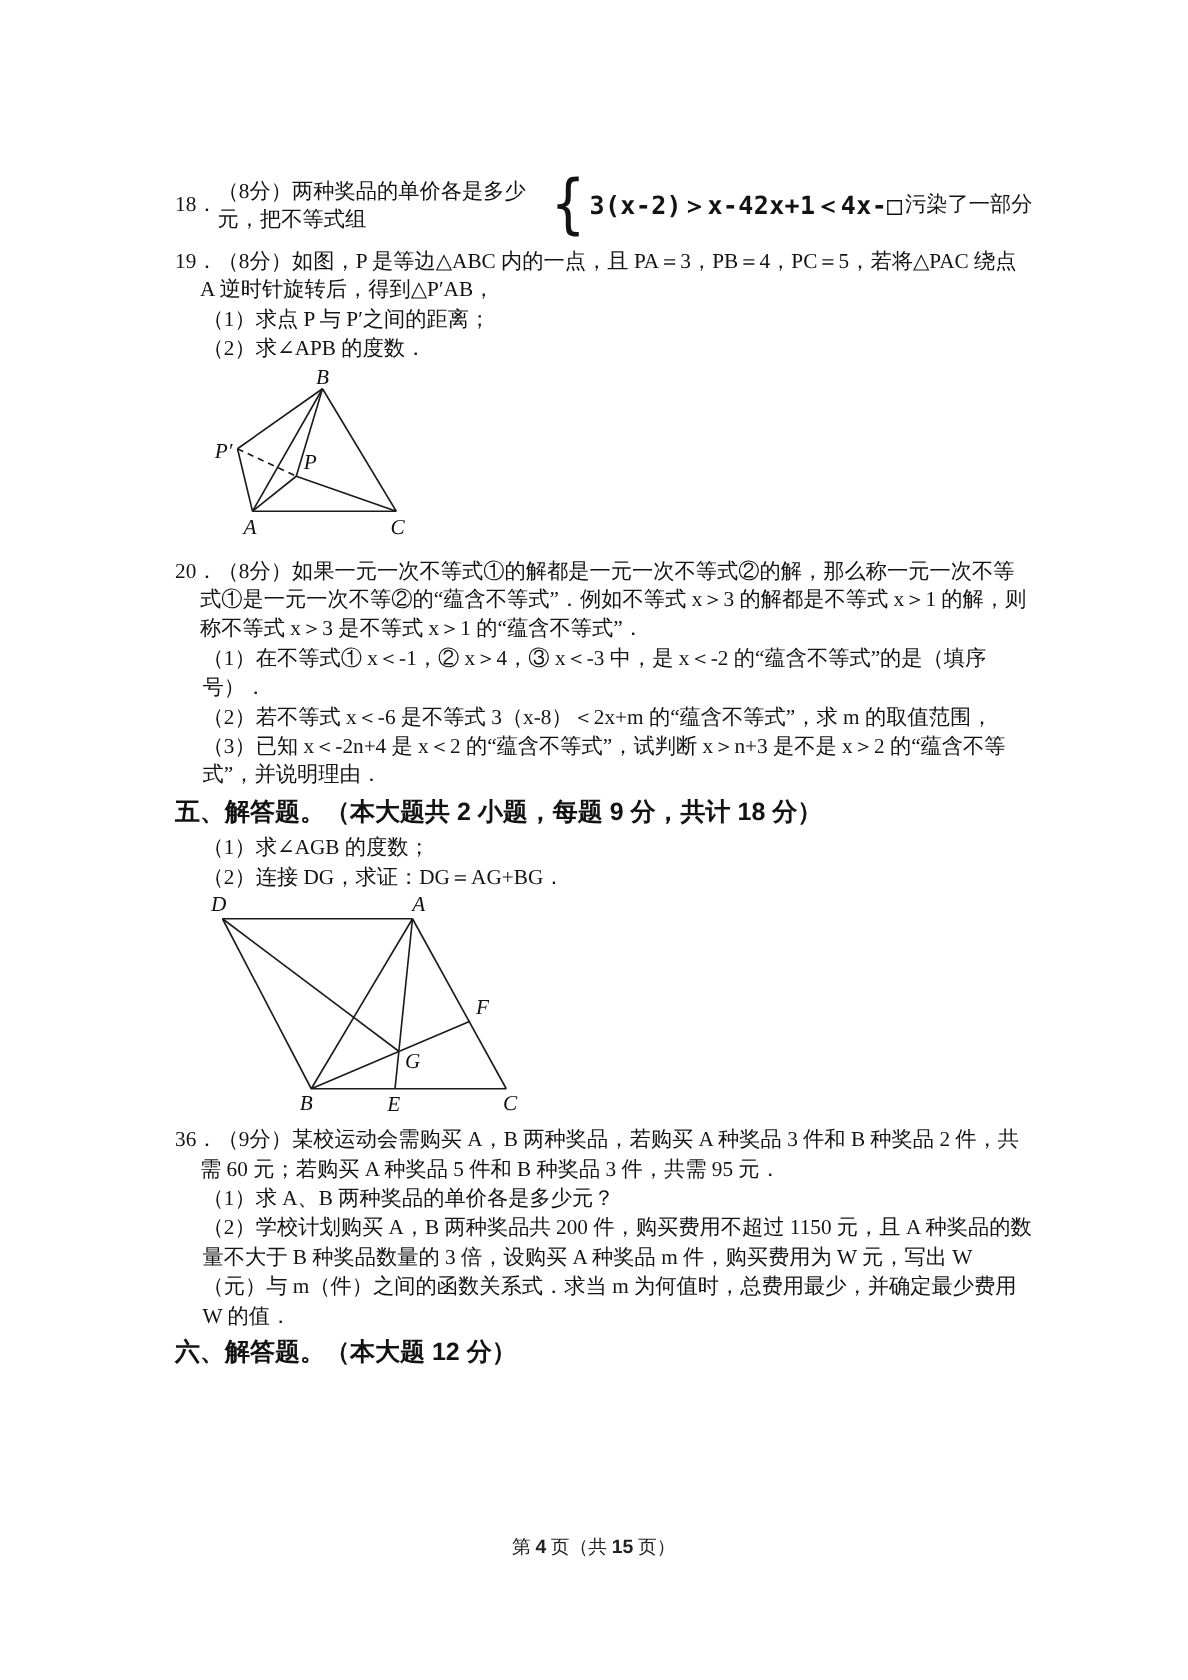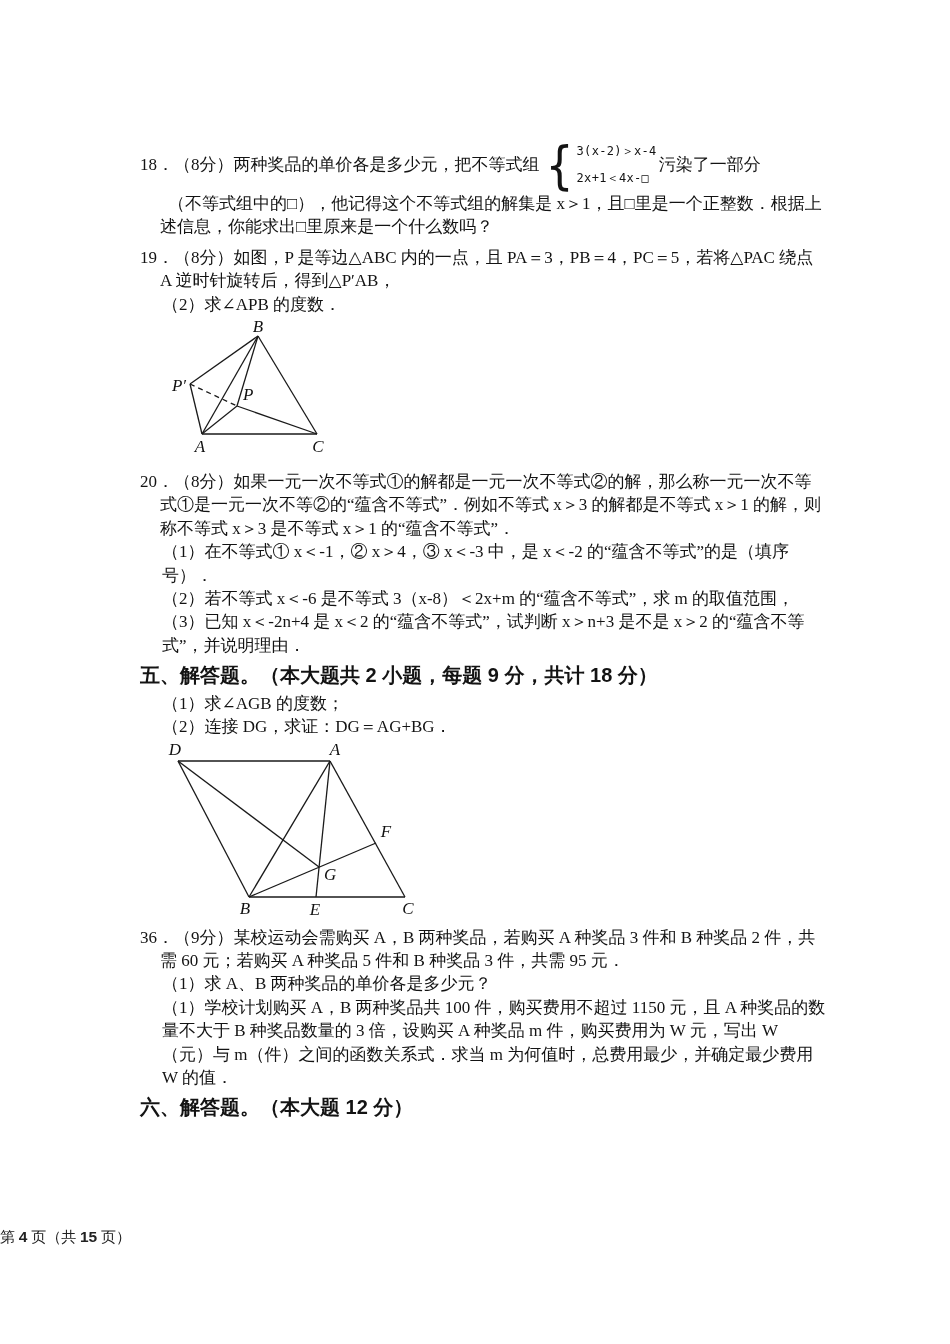--- a/index.html
+++ b/index.html
@@ -16,40 +16,40 @@
   .question{margin:0 0 7px 0;}
   .hang{padding-left:20px;text-indent:-20px;}
   .sub{padding-left:22px;}
   .q18-body{padding-left:20px;text-indent:8px;}
   .q18row{display:flex;align-items:center;flex-wrap:nowrap;}
   .brace{
     font-family:"DejaVu Sans","Liberation Sans",sans-serif;
     font-size:52px;font-weight:400;line-height:1;
     margin:0 1px 0 3px;transform:scaleX(0.85);
   }
-  .sys{display:flex;flex-direction:column;
+  .sys{display:flex;
     font-family:"DejaVu Sans Mono","Liberation Mono",monospace;
-    font-size:12px;line-height:27px;letter-spacing:0.3px;white-space:nowrap;}
+    font-size:20px;line-height:27px;letter-spacing:0.3px;white-space:nowrap;font-weight:bold;}
   .after-sys{margin-left:2px;white-space:nowrap;}
   .section-header{
     font-family:"Liberation Sans","DejaVu Sans",sans-serif;
     font-weight:700;font-size:20px;margin:3px 0 4px 0;
   }
   .fig{display:block;}
   .fig1{margin:5px 0 2px 20px;}
   .fig2{margin:4px 0 6px 25px;}
   .fig line{stroke:#1a1a1a;stroke-width:1.3;fill:none;}
   .fig line.dashed{stroke-dasharray:5 4;}
   .fig text{
     font-family:"Liberation Serif","DejaVu Serif",serif;
     font-style:italic;font-size:17px;fill:#111;
   }
   .footer{
     position:absolute;left:0;top:1228px;width:950px;
-    text-align:left;font-size:15px;color:#222;
+    text-align:center;font-size:15px;color:#222;
   }
   .pgnum{
     font-family:"Liberation Sans","DejaVu Sans",sans-serif;
     font-weight:700;font-size:15.5px;
   }
 </style>
 </head>
 <body>
 
 <div class="content">
@@ -58,25 +58,25 @@
     <div class="q18row">
       <span>18．</span>
         <span>（8分）两种奖品的单价各是多少元，把不等式组</span>
         <span class="brace">{</span>
         <span class="sys">
           <span>3(x-2)＞x-4</span>
           <span>2x+1＜4x-□</span>
         </span>
         <span class="after-sys">污染了一部分</span>
     </div>
-    <p class="q18-body">（不等式组中的□），他记得这个不等式组的解集是 x＞1，且□里是一个正整数．根据上述信息，你能求出□里原来是一个什么数吗？</p>
   </div>
 
   <div class="question">
     <p class="hang"><span>19．</span><span>（8分）如图，P 是等边△ABC 内的一点，且 PA＝3，PB＝4，PC＝5，若将△PAC 绕点 A 逆时针旋转后，得到△P′AB，</span></p>
+    <p class="sub">（1）求点 P 与 P′之间的距离；</p>
     <p class="sub">（2）求∠APB 的度数．</p>
 
     <svg class="fig fig1" width="192" height="142" viewBox="0 0 192 142">
       <line x1="42" y1="113" x2="98" y2="15"></line>
       <line x1="98" y1="15" x2="157" y2="113"></line>
       <line x1="157" y1="113" x2="42" y2="113"></line>
       <line x1="30" y1="63" x2="42" y2="113"></line>
       <line x1="30" y1="63" x2="98" y2="15"></line>
       <line x1="77" y1="85" x2="42" y2="113"></line>
       <line x1="77" y1="85" x2="98" y2="15"></line>
@@ -118,21 +118,21 @@
       <text x="159" y="137" text-anchor="start">G</text>
       <text x="80" y="171" text-anchor="middle">B</text>
       <text x="150" y="172" text-anchor="middle">E</text>
       <text x="243" y="171" text-anchor="middle">C</text>
     </svg>
   </div>
 
   <div class="question">
     <p class="hang"><span>36．</span><span>（9分）某校运动会需购买 A，B 两种奖品，若购买 A 种奖品 3 件和 B 种奖品 2 件，共需 60 元；若购买 A 种奖品 5 件和 B 种奖品 3 件，共需 95 元．</span></p>
     <p class="sub">（1）求 A、B 两种奖品的单价各是多少元？</p>
-    <p class="sub">（1）学校计划购买 A，B 两种奖品共 100 件，购买费用不超过 1150 元，且 A 种奖品的数量不大于 B 种奖品数量的 3 倍，设购买 A 种奖品 m 件，购买费用为 W 元，写出 W（元）与 m（件）之间的函数关系式．求当 m 为何值时，总费用最少，并确定最少费用 W 的值．</p>
+    <p class="sub">（2）学校计划购买 A，B 两种奖品共 200 件，购买费用不超过 1150 元，且 A 种奖品的数量不大于 B 种奖品数量的 3 倍，设购买 A 种奖品 m 件，购买费用为 W 元，写出 W（元）与 m（件）之间的函数关系式．求当 m 为何值时，总费用最少，并确定最少费用 W 的值．</p>
   </div>
 
   <p class="section-header">六、解答题。（本大题 12 分）</p>
 
 
 </div>
 
 <div class="footer">
   <span>第 </span><span class="pgnum">4</span><span> 页（共 </span><span class="pgnum">15</span><span> 页）</span>
 </div>

